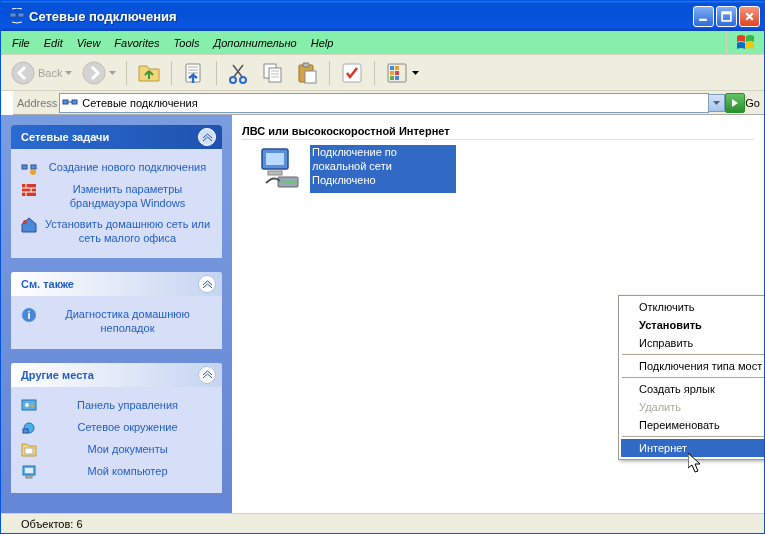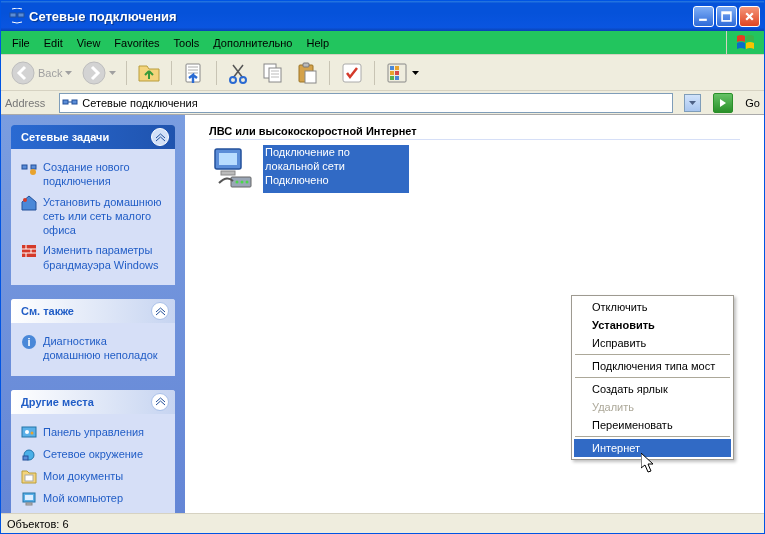--- a/index.html
+++ b/index.html
@@ -50,26 +50,27 @@
     align-items: center;
     justify-content: center;
     font-weight: bold;
     font-size: 11px;
   }
   .winbtn.close { background: linear-gradient(to bottom, #f49578, #e04523); }
   .winbtn svg { width: 11px; height: 11px; }
 
   .menubar {
     height: 24px;
-    background: #22c55e;
+    background: #86efac;
     border-bottom: 1px solid #d6d2c2;
     display: flex;
     align-items: center;
     padding: 0 4px;
     position: relative;
+    font-style: italic;
   }
   .menubar-item { padding: 3px 7px; cursor: default; }
   .menubar .flag {
     position: absolute;
     right: 0; top: 0;
     width: 38px; height: 100%;
     border-left: 1px solid #d6d2c2;
     display: flex;
     align-items: center;
     justify-content: center;
@@ -104,21 +105,22 @@
   .tb-icon-sm { width: 16px; height: 16px; }
   .tb-text { font-size: 11px; }
 
   .addressbar {
     height: 24px;
     background: #efedde;
     border-bottom: 1px solid #aaa;
     display: flex;
     align-items: center;
     padding: 0 4px;
-    gap: 12px;
+    gap: 0;
+    margin-left: 12px;
   }
   .addr-label { color: #777; font-size: 11px; padding-right: 2px;}
   .addr-field {
     flex: 1;
     height: 20px;
     background: #fff;
     border: 1px solid #7f9db9;
     display: flex;
     align-items: center;
     padding: 0 2px;
@@ -138,24 +140,25 @@
     border-radius: 2px;
     display:flex;align-items:center;justify-content:center;
   }
 
   .content {
     flex: 1;
     display: flex;
     overflow: hidden;
   }
   .sidebar {
-    width: 184px;
+    width: 231px;
     background: linear-gradient(to bottom, #7a9de0, #6486d6);
     padding: 10px 10px;
     overflow: hidden;
+    text-align: center;
   }
   .panel {
     background: #d6dff7;
     border-radius: 3px 3px 0 0;
     margin-bottom: 14px;
     overflow: hidden;
   }
   .panel-hd {
     height: 24px;
     background: linear-gradient(to right, #fff, #c6d4f1);
@@ -193,21 +196,21 @@
     line-height: 1.3;
     cursor: default;
   }
   .panel-link .ico { width:16px; height:16px; flex-shrink:0; }
   .panel-link span { flex:1; }
 
   .main {
     flex: 1;
     background: #fff;
     position: relative;
-    padding: 10px 24px;
+    padding: 10px 10px;
   }
   .section-title {
     font-weight: bold;
     font-size: 11px;
     padding-bottom: 2px;
     border-bottom: 1px solid #d6dff7;
     color: #000;
   }
   .conn-item {
     position: absolute;
@@ -245,21 +248,21 @@
   .cm-item.disabled { color: #aca899; }
   .cm-item.hl { background:#316ac5; color:#fff; }
   .cm-sep { border-top: 1px solid #aca899; margin: 2px 1px; }
 
   .statusbar {
     height: 20px;
     background: #efedde;
     border-top: 1px solid #d6d2c2;
     display: flex;
     align-items: center;
-    padding: 0 6px;
+    padding: 0 20px;
     font-size: 11px;
   }
   .cursor {
     position: absolute;
     left: 456px;
     top: 338px;
     width: 16px; height: 21px;
     pointer-events: none;
   }
 </style>
@@ -435,31 +438,31 @@
           <div class="panel-link">
             <svg class="ico" viewBox="0 0 16 16">
                 <rect x="1" y="5" width="5" height="4" fill="#5b8dd8" stroke="#23509a"></rect>
                 <rect x="10" y="5" width="5" height="4" fill="#5b8dd8" stroke="#23509a"></rect>
                 <circle cx="12" cy="12" r="3" fill="#e8a32e"></circle>
               </svg>
             <span>Создание нового подключения</span>
           </div>
           <div class="panel-link">
             <svg class="ico" viewBox="0 0 16 16">
+                <rect x="1" y="2" width="14" height="12" fill="#d43a2a"></rect>
+                <path d="M1 6 H15 M1 10 H15 M5 2 V6 M10 6 V10 M5 10 V14" stroke="#fff"></path>
+              </svg>
+            <span>Изменить параметры брандмауэра Windows</span>
+          </div>
+          <div class="panel-link">
+            <svg class="ico" viewBox="0 0 16 16">
                 <path d="M8 1 L15 7 L15 15 L1 15 L1 7 Z" fill="#4a88d8" stroke="#23509a"></path>
                 <circle cx="4" cy="5" r="2" fill="#d43a2a"></circle>
               </svg>
             <span>Установить домашнюю сеть или сеть малого офиса</span>
-          </div>
-          <div class="panel-link">
-            <svg class="ico" viewBox="0 0 16 16">
-                <rect x="1" y="2" width="14" height="12" fill="#d43a2a"></rect>
-                <path d="M1 6 H15 M1 10 H15 M5 2 V6 M10 6 V10 M5 10 V14" stroke="#fff"></path>
-              </svg>
-            <span>Изменить параметры брандмауэра Windows</span>
           </div>
         </div>
       </div>
 
       <div class="panel">
         <div class="panel-hd">
           <span>См. также</span>
           <div class="panel-chevron">
               <svg width="9" height="9">
                 <path d="M0 5 L4.5 1 L9 5 M0 8 L4.5 4 L9 8" stroke="#23509a" fill="none"></path>

